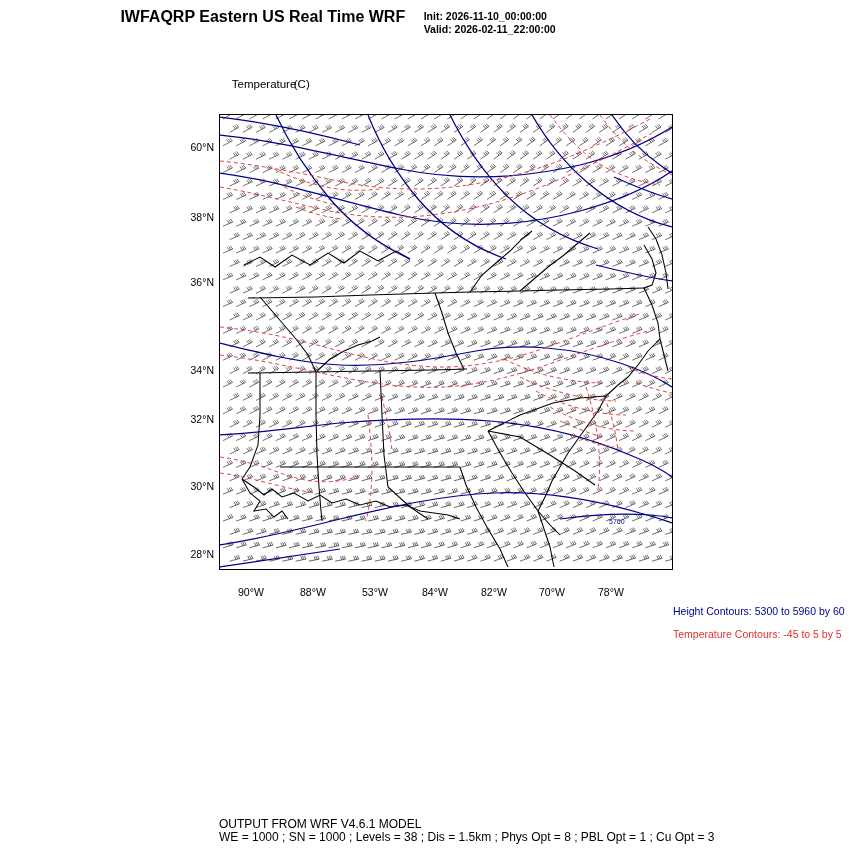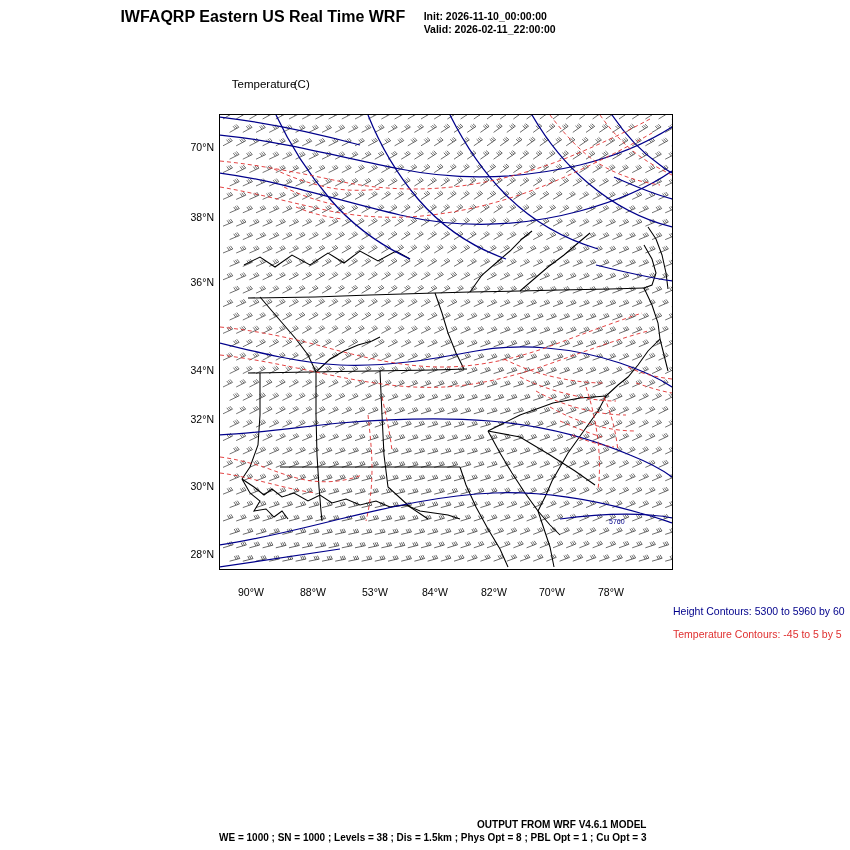--- a/index.html
+++ b/index.html
@@ -82,24 +82,23 @@
     right: 177px; top: 628px;
     width: 0; white-space: nowrap;
     font-size: 10.5px;
     color: #e03030;
     text-align: right;
   }
 
   
   #footer {
     left: 219px; top: 818px;
-    font-size: 10px;
-    font-weight: bold;
+    font-size: 12px;
+    font-weight: normal;
     line-height: 13px;
-    text-align: right;
   }
 </style>
 </head>
 <body>
 
 <div id="title-block" class="abs">
   <span id="main-title">IWFAQRP Eastern US Real Time WRF</span>
   <span id="init-valid">
     <div>Init: 2026-11-10_00:00:00</div>
     <div>Valid: 2026-02-11_22:00:00</div>
@@ -1401,21 +1400,21 @@
         <path d="M76,92 C90,98 106,102 122,104"></path>
       </g>
 
       <g font-family="Liberation Sans, sans-serif" font-size="7">
         <text x="389" y="409" fill="#00008B">5760</text>
       </g>
     </g>
   </svg>
 </div>
 
-<div class="abs lat-label" style="left:170px; top:141px;">70°N</div>
+<div class="abs lat-label" style="left:170px; top:141px;">60°N</div>
 <div class="abs lat-label" style="left:170px; top:211px;">38°N</div>
 <div class="abs lat-label" style="left:170px; top:276px;">36°N</div>
 <div class="abs lat-label" style="left:170px; top:364px;">34°N</div>
 <div class="abs lat-label" style="left:170px; top:413px;">32°N</div>
 <div class="abs lat-label" style="left:170px; top:480px;">30°N</div>
 <div class="abs lat-label" style="left:170px; top:548px;">28°N</div>
 
 <div class="abs lon-label" style="left:238px; top:586px;">90°W</div>
 <div class="abs lon-label" style="left:300px; top:586px;">88°W</div>
 <div class="abs lon-label" style="left:362px; top:586px;">53°W</div>

